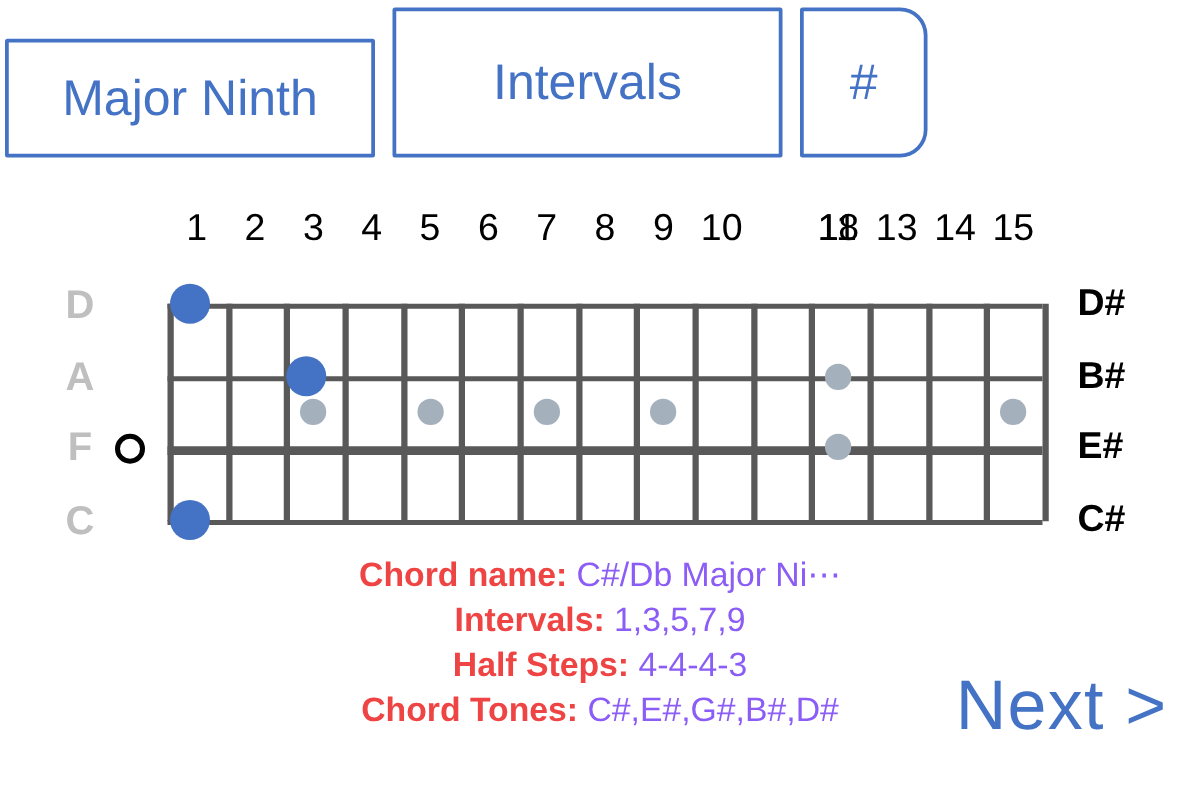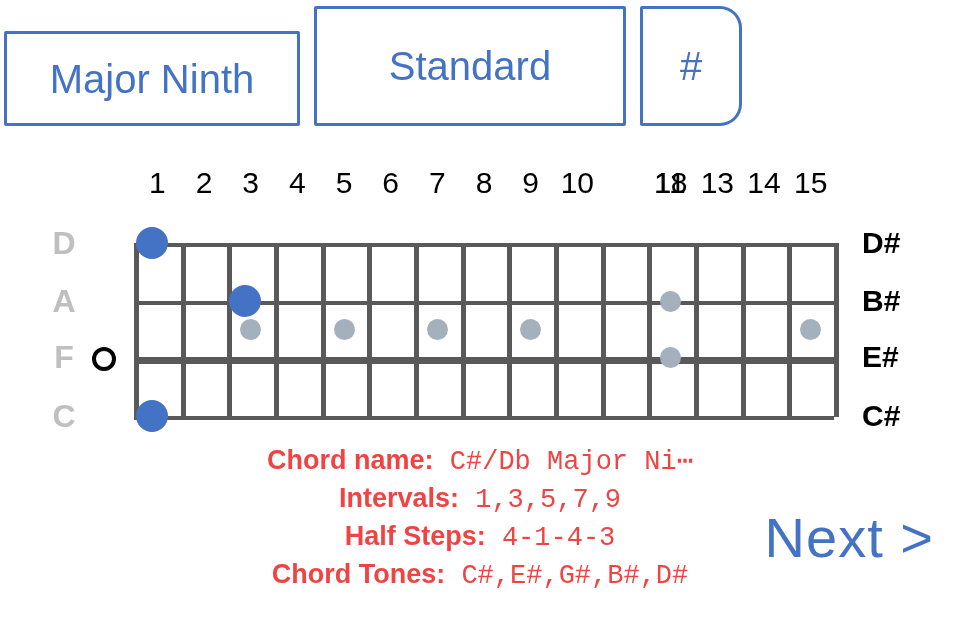--- a/index.html
+++ b/index.html
@@ -55,40 +55,40 @@
 
   
   .dot{position:absolute;border-radius:50%;}
   .dot.tone{background:#4472C4;width:32px;height:32px;}
   .dot.inlay{background:#A5B0BD;width:21px;height:21px;}
 
   
   .info{position:absolute;left:0;top:442px;width:960px;text-align:center;}
   .info-row{font-size:27px;line-height:36px;white-space:nowrap;}
   .info-row .k{font-weight:bold;color:#ef4444;}
-  .info-row .v{font-weight:normal;color:#ef4444;font-family:Liberation Mono, monospace;}
+  .info-row .v{font-weight:normal;color:#8b5cf6;}
 
   
   .nav-prev{
     position:absolute;left:28px;top:518px;font-size:56px;color:#4472C4;
     line-height:1;cursor:pointer;user-select:none;letter-spacing:1px;
   }
   .nav-next{
-    position:absolute;right:26px;top:510px;font-size:56px;color:#4472C4;
+    position:absolute;right:26px;top:536px;font-size:56px;color:#4472C4;
     line-height:1;cursor:pointer;user-select:none;letter-spacing:1px;
   }
 </style>
 </head>
 <body>
 
 <div id="app">
 
   <div class="selector-bar">
     <div class="sel-btn b-type">Major Ninth</div>
-    <div class="sel-btn b-tuning">Standard</div>
+    <div class="sel-btn b-tuning">Intervals</div>
     <div class="sel-btn b-acc">#</div>
   </div>
 
   <div class="fret-numbers" id="fretNumbers">
       <div class="fret-num" style="left: 37.3333px;">1</div>
       <div class="fret-num" style="left: 84px;">2</div>
       <div class="fret-num" style="left: 130.667px;">3</div>
       <div class="fret-num" style="left: 177.333px;">4</div>
       <div class="fret-num" style="left: 224px;">5</div>
       <div class="fret-num" style="left: 270.667px;">6</div>
@@ -149,19 +149,19 @@
         <div class="dot inlay" style="left: 520.333px; top: 109px;"></div>
         <div class="dot inlay" style="left: 660.333px; top: 81px;"></div>
         <div class="dot inlay" style="left: 660.333px; top: 137px;"></div>
         <div class="dot inlay" style="left: 800.333px; top: 109px;"></div>
       </div>
   </div>
 
   <div class="info" id="infoBlock">
       <div class="info-row"><span class="k">Chord name:</span><span class="v"> C#/Db Major Ni⋯</span></div>
       <div class="info-row"><span class="k">Intervals:</span><span class="v"> 1,3,5,7,9</span></div>
-      <div class="info-row"><span class="k">Half Steps:</span><span class="v"> 4-1-4-3</span></div>
+      <div class="info-row"><span class="k">Half Steps:</span><span class="v"> 4-4-4-3</span></div>
       <div class="info-row"><span class="k">Chord Tones:</span><span class="v"> C#,E#,G#,B#,D#</span></div>
     </div>
 
   <div class="nav-next">Next &gt;</div>
 
 </div>
 
 </body></html>

